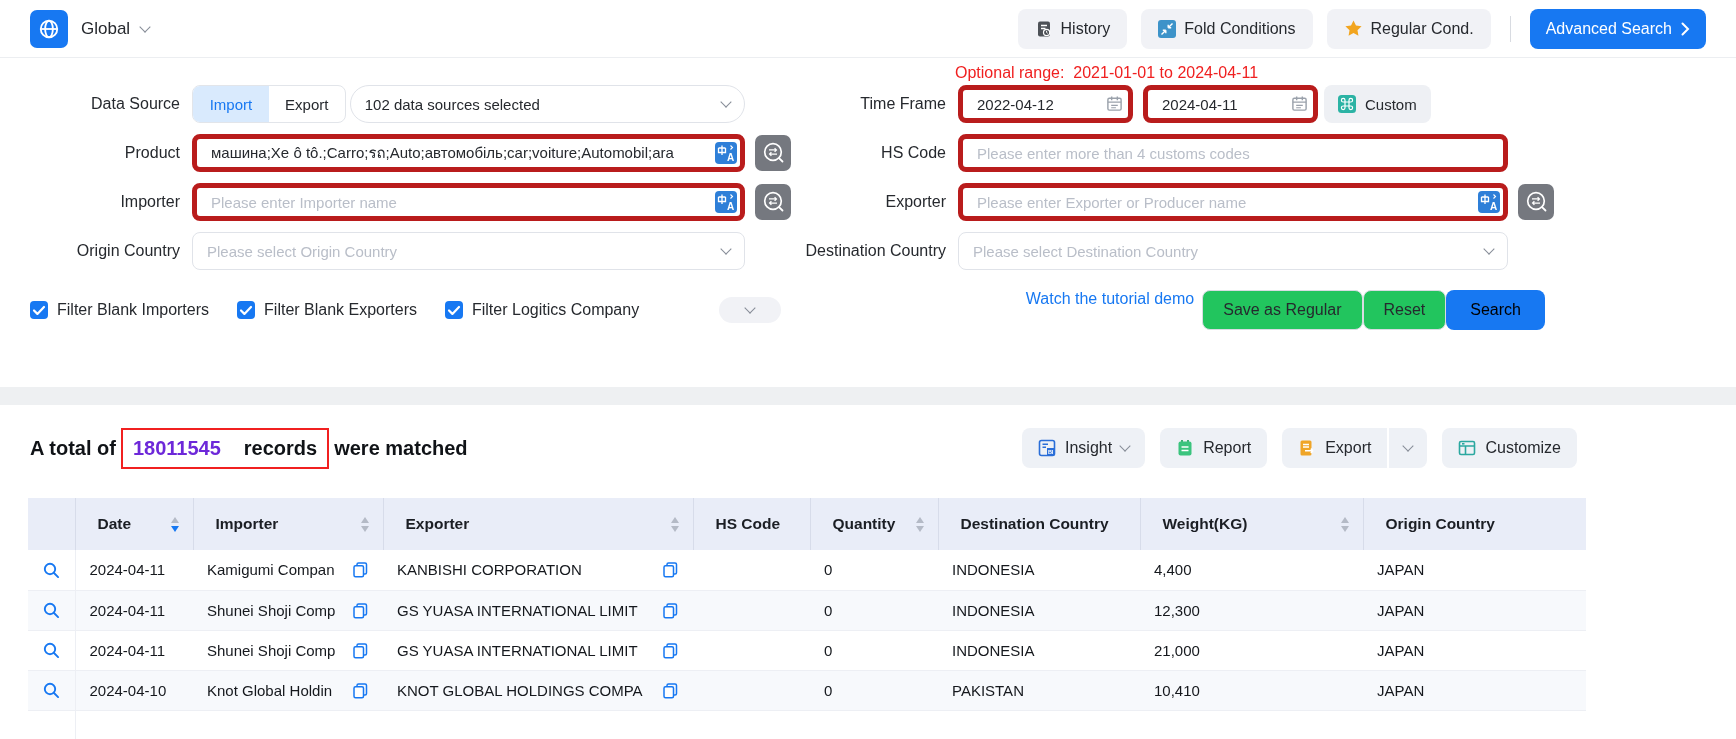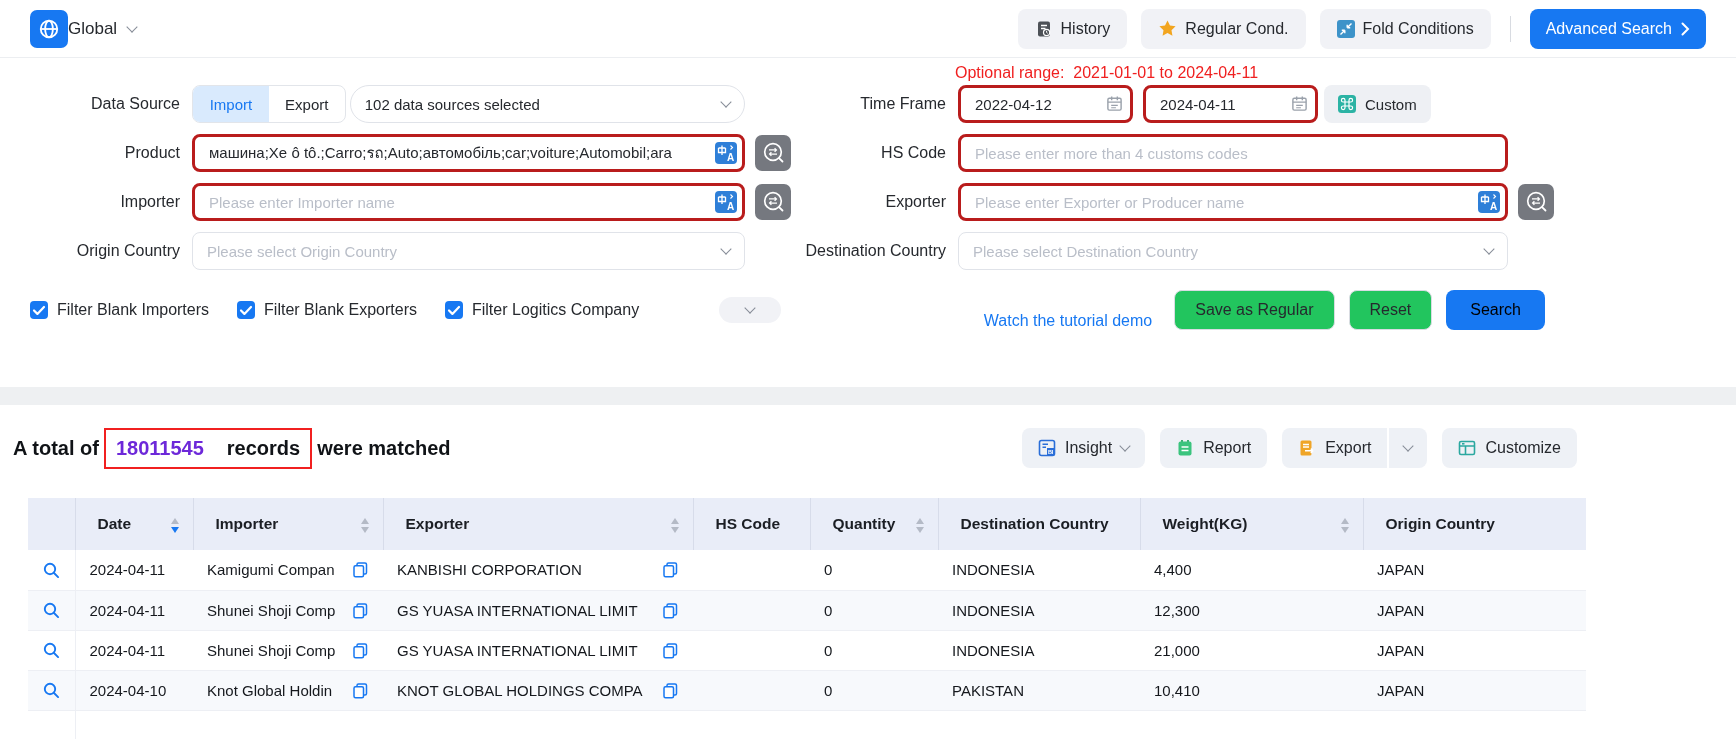--- a/index.html
+++ b/index.html
@@ -4,21 +4,21 @@
 <style>
   * { box-sizing: border-box; margin: 0; padding: 0; }
   html,body { width:1736px; height:739px; overflow:hidden; background:#fff;
               font-family:"Liberation Sans", sans-serif; color:#26292e; }
 
   
   .topbar { height:58px; display:flex; align-items:center; padding:0 30px;
             border-bottom:1px solid #eceef1; }
   .logo { width:38px; height:38px; background:#1778f2; border-radius:7px;
           display:flex; align-items:center; justify-content:center; cursor:pointer; }
-  .region { display:flex; align-items:center; font-size:17px;
+  .region { display:flex; align-items:center; margin-left:13px; font-size:17px;
             color:#26292e; cursor:pointer; gap:11px; }
   .chev { display:inline-block; width:8px; height:8px;
           border-right:1.7px solid #868c97; border-bottom:1.7px solid #868c97;
           transform:rotate(45deg); margin-top:-4px; }
   .topbar-right { margin-left:auto; display:flex; align-items:center; gap:14px; }
   .tb-btn { height:40px; padding:0 17px; background:#f1f2f6; border:none; border-radius:8px;
             display:flex; align-items:center; gap:8px; font-size:16px; color:#26292e;
             font-family:inherit; cursor:pointer; }
   .vdiv { width:1px; height:26px; background:#d8dbe1; margin:0 5px; }
   .adv-btn { height:40px; padding:0 16px; background:#1778f2; border:none; border-radius:8px;
@@ -47,21 +47,21 @@
 
   .sel { height:38px; border:1px solid #e0e3e9; border-radius:8px; background:#fff;
          display:flex; align-items:center; padding:0 14px; font-size:15px; cursor:pointer; }
   .sel .chev { margin-left:auto; }
   .sel.value { color:#26292e; }
   .sel.placeholder { color:#b9bec8; }
   .sel.w396 { width:396px; margin-left:4px;border-radius:19px; }
   .sel.w553 { width:553px; }
   .sel.w550 { width:550px; }
 
-  input.txt { height:38px; border:3px solid #b91c1c; border-radius:8px; padding:0 14px;
+  input.txt { height:38px; border:5px solid #b91c1c; border-radius:8px; padding:0 14px;
               font-size:15px; color:#26292e; width:100%; font-family:inherit; background:#fff; }
   input.txt::placeholder { color:#b9bec8; }
   .inp-wrap { position:relative; }
   .inp-wrap.w553 { width:553px; }
   .inp-wrap.w550 { width:550px;text-decoration:underline; }
   .inp-wrap.w175 { width:175px; }
   .inp-wrap input { padding-right:38px; }
   .inp-wrap .in-icon { position:absolute; right:8px; top:8px; cursor:pointer; }
   .inp-wrap .cal-icon { position:absolute; right:10px; top:10px; cursor:pointer; }
   .date-gap { width:10px; flex:none; }
@@ -71,51 +71,51 @@
   .gray-ic { width:36px; height:36px; cursor:pointer; }
 
   
   .filter-row { display:flex; align-items:center; height:40px; margin-top:20px;
                 padding-right:11px; }
   .cb-item { display:flex; align-items:center; gap:9px; margin-right:28px; cursor:pointer; }
   .cb-item span.lbl { font-size:16px; color:#26292e; }
   .more-pill { width:62px; height:26px; border-radius:13px; background:#f1f2f6; border:none;
                display:flex; align-items:center; justify-content:center; margin-left:52px;
                cursor:pointer; }
-  .filter-right { margin-left:auto; display:flex; align-items:flex-end; gap:14px; }
+  .filter-right { margin-left:auto; display:flex; align-items:flex-start; }
   .link { color:#1778f2; font-size:16px; cursor:pointer; margin-right:8px; text-decoration:none; }
   .btn-outline { height:40px; padding:0 20px; background:#22c55e; border:1px solid #d9dce2;
                  border-radius:8px; font-size:16px; color:#26292e; font-family:inherit; cursor:pointer; }
   .btn-primary { height:40px; padding:0 24px; background:#1778f2; border:none; border-radius:8px;
                  font-size:16px; color:#000000; font-family:inherit; cursor:pointer; }
 
   .band { height:18px; background:#eef0f2; }
 
   
   .results-head { display:flex; align-items:center; height:50px; margin-top:18px;
-                  padding:0 159px 0 13px; }
+                  padding:0 159px 0 30px; }
   .summary { display:flex; align-items:center; font-size:20px; font-weight:bold; color:#101317; }
   .red-box { display:flex; align-items:center; border:2px solid #f12020; padding:7px 10px;
              margin:0 5px; }
   .count { color:#6d28d9; font-weight:bold; margin-right:23px; }
   .toolbar { margin-left:auto; display:flex; align-items:center; gap:15px; }
   .res-btn { height:40px; padding:0 16px; background:#eef1f6; border:none; border-radius:8px;
              display:flex; align-items:center; gap:9px; font-size:16px; color:#26292e;
              font-family:inherit; cursor:pointer; }
   .res-btn.seg-l { border-radius:8px 0 0 8px; }
   .res-btn.seg-r { border-radius:0 8px 8px 0; width:38px; padding:0; justify-content:center;
                    margin-left:2px; }
   .export-split { display:flex; align-items:center; }
 
   
   table.grid { border-collapse:collapse; table-layout:fixed; width:1558px; margin:25px 0 0 28px; }
   .grid th { background:#e9edf8; height:52px; font-size:15.5px; font-weight:bold; color:#1b1e24;
              text-align:left; padding:0 14px; border-right:1px solid #d7dcea; }
   .grid th:last-child { border-right:none; }
-  .grid th .th-in { display:flex; align-items:flex-end;padding-left:8px; }
+  .grid th .th-in { display:flex; align-items:center;padding-left:8px; }
   .sorter { display:flex; flex-direction:column; gap:3px; margin-left:auto; padding-left:8px;
             cursor:pointer; }
   .tri-up { width:0; height:0; border-left:4.5px solid transparent; border-right:4.5px solid transparent;
             border-bottom:6px solid #b4bac6; }
   .tri-down { width:0; height:0; border-left:4.5px solid transparent; border-right:4.5px solid transparent;
               border-top:6px solid #b4bac6; }
   .tri-down.active { border-top-color:#1778f2; }
   .grid td { height:40px; padding:0 14px; font-size:15px; color:#15181d;
              border-bottom:1px solid #edeff4; white-space:nowrap; overflow:hidden; }
   .grid tbody tr:nth-child(even) { background:#f7f9fc; }
@@ -148,34 +148,34 @@
             <rect x="3" y="1.5" width="12" height="15" rx="2" fill="#4d5157"></rect>
             <path d="M6 5.5h6M6 8.5h4.5" stroke="#fff" stroke-width="1.4"></path>
             <circle cx="11.6" cy="12.4" r="3.1" fill="#4d5157" stroke="#fff" stroke-width="1.2"></circle>
             <path d="M11.6 10.8v1.7l1.1.8" stroke="#fff" stroke-width="1" fill="none"></path>
           </svg>
       </span>
       <span>History</span>
     </button>
     <button class="tb-btn">
       <span style="display:flex">
-        <svg width="19" height="19" viewBox="0 0 20 20">
-            <path d="M10 1.5l2.6 5.4 5.9.8-4.3 4.1 1 5.8-5.2-2.8-5.2 2.8 1-5.8L1.5 7.7l5.9-.8z" fill="#f2a51f"></path>
-          </svg>
-      </span>
-      <span>Regular Cond.</span>
+        <svg width="18" height="18" viewBox="0 0 18 18">
+            <rect width="18" height="18" rx="3" fill="#3d93c9"></rect>
+            <path d="M14.5 3.5L10.2 7.8M10.2 7.8h3M10.2 7.8v-3M3.5 14.5l4.3-4.3M7.8 10.2h-3M7.8 10.2v3" stroke="#fff" stroke-width="1.4" fill="none"></path>
+          </svg>
+      </span>
+      <span>Fold Conditions</span>
     </button>
     <button class="tb-btn">
       <span style="display:flex">
-        <svg width="18" height="18" viewBox="0 0 18 18">
-            <rect width="18" height="18" rx="3" fill="#3d93c9"></rect>
-            <path d="M14.5 3.5L10.2 7.8M10.2 7.8h3M10.2 7.8v-3M3.5 14.5l4.3-4.3M7.8 10.2h-3M7.8 10.2v3" stroke="#fff" stroke-width="1.4" fill="none"></path>
-          </svg>
-      </span>
-      <span>Fold Conditions</span>
+        <svg width="19" height="19" viewBox="0 0 20 20">
+            <path d="M10 1.5l2.6 5.4 5.9.8-4.3 4.1 1 5.8-5.2-2.8-5.2 2.8 1-5.8L1.5 7.7l5.9-.8z" fill="#f2a51f"></path>
+          </svg>
+      </span>
+      <span>Regular Cond.</span>
     </button>
     <div class="vdiv"></div>
     <button class="adv-btn">
       <span>Advanced Search</span>
       <span style="display:flex">
         <svg width="9" height="14" viewBox="0 0 9 14">
             <path d="M1.5 1.5L7 7l-5.5 5.5" stroke="#fff" stroke-width="2" fill="none" stroke-linecap="round"></path>
           </svg>
       </span>
     </button>

